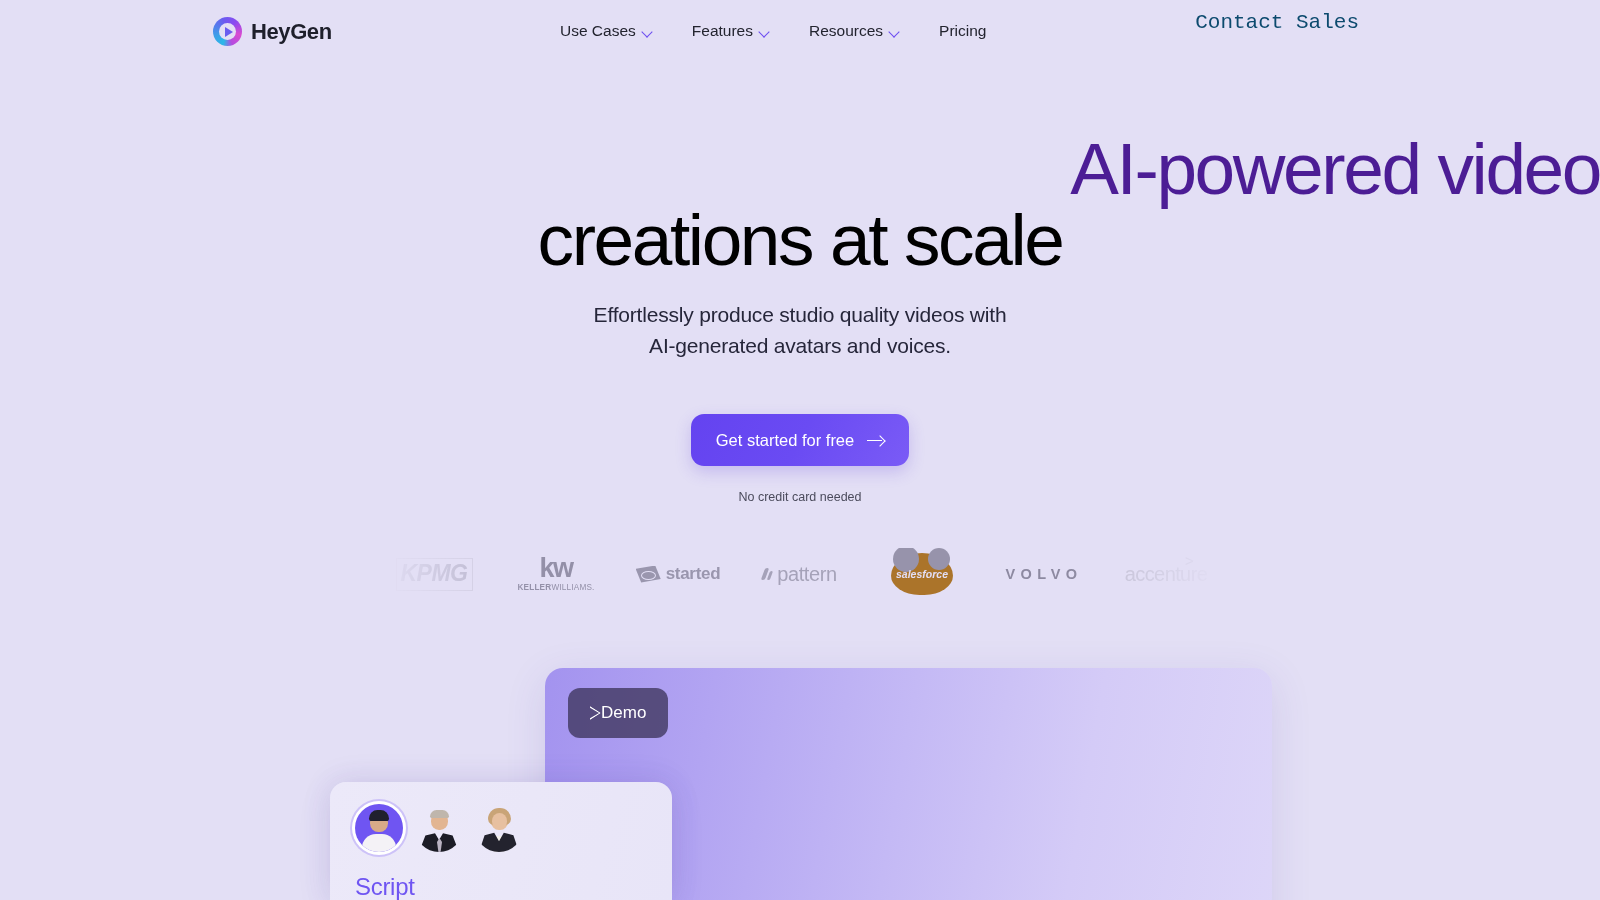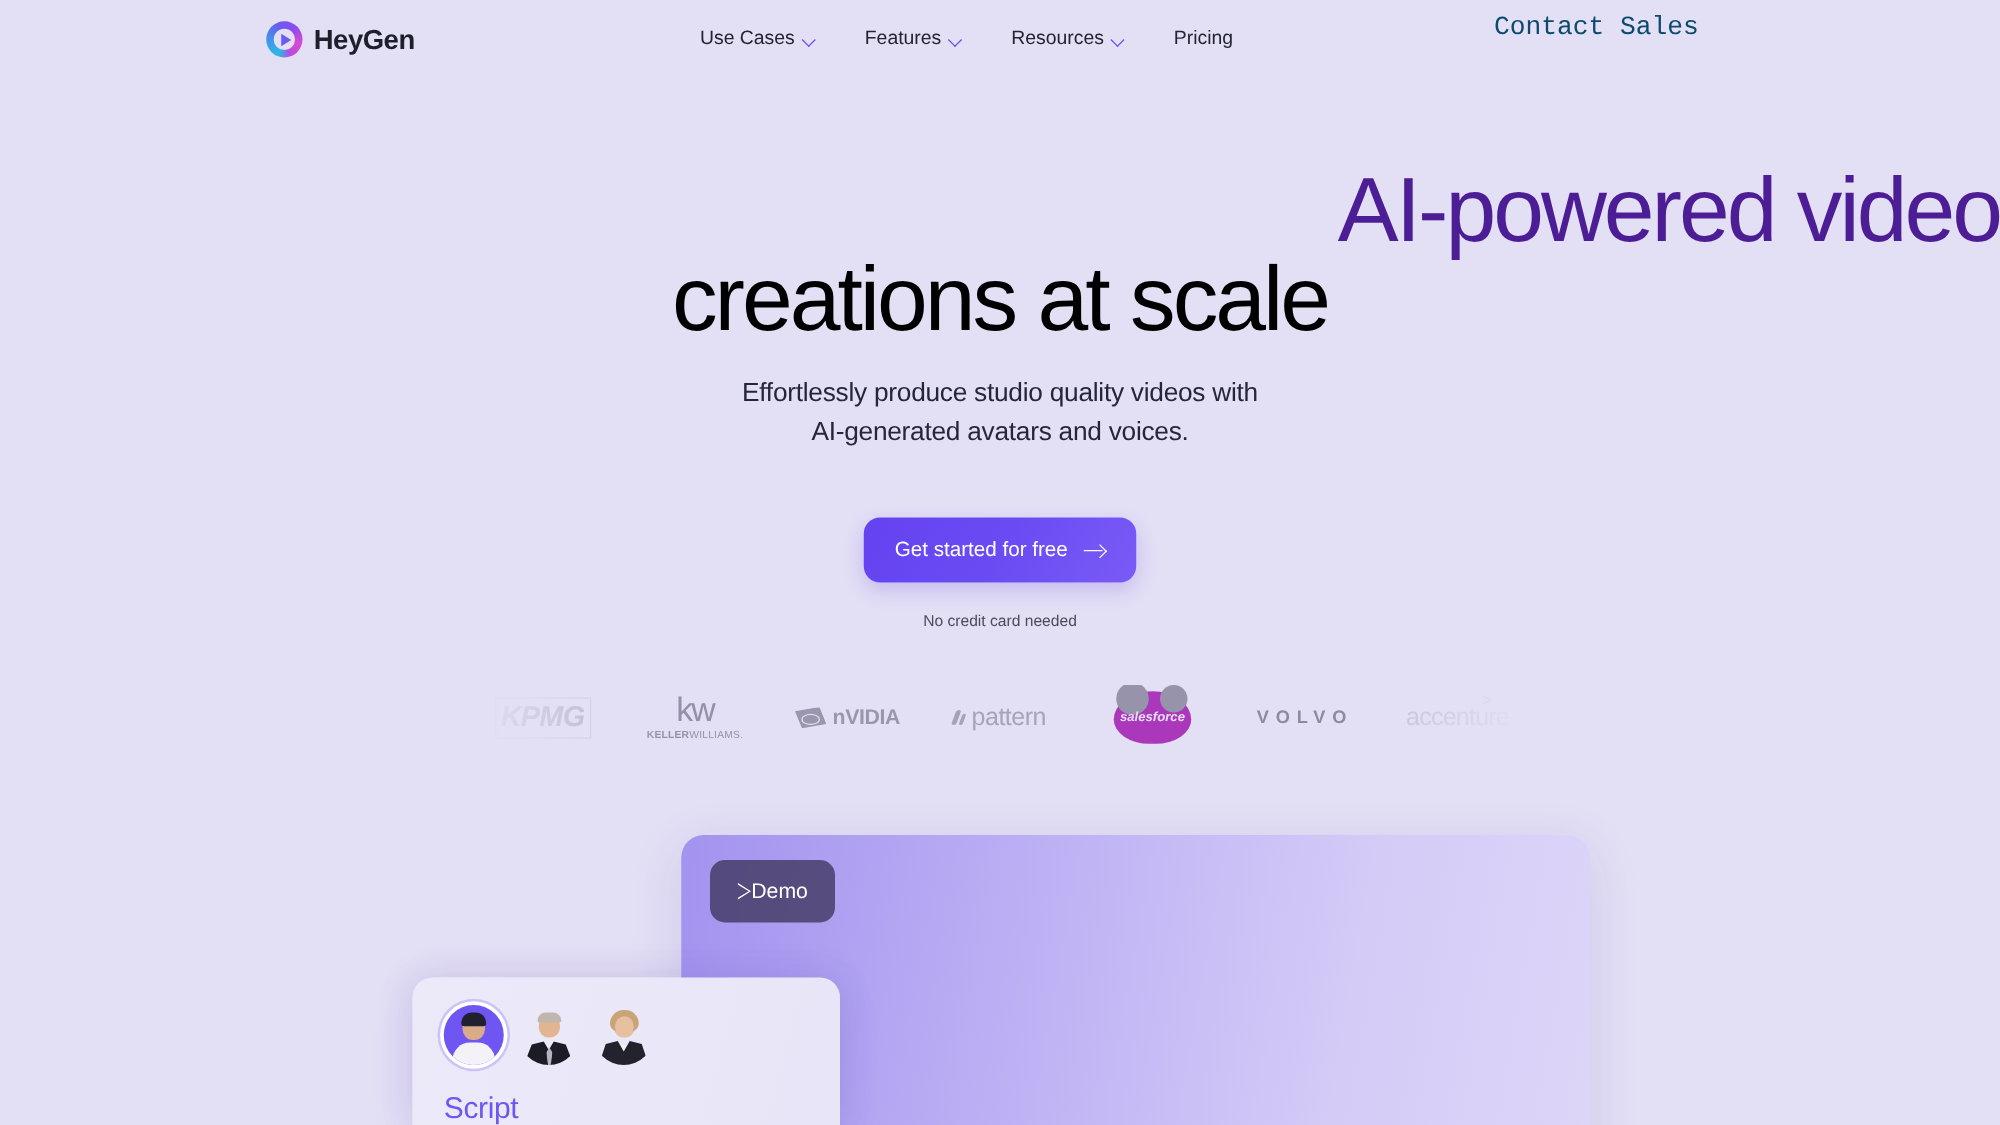--- a/index.html
+++ b/index.html
@@ -222,21 +222,21 @@
     justify-content: center;
     color: #9e9bb3;
     opacity: .85;
   }
   .lg-kpmg {
     font-style: italic; font-weight: 700; font-size: 23px;
     letter-spacing: -0.5px; color: #a6a3ba;
     border: 1px solid #c9c6da; padding: 1px 4px 3px;
   }
   .lg-kw { text-align: center; line-height: 1; }
-  .lg-kw .kw-big { font-size: 27px; font-weight: 400; letter-spacing: -1.5px; color: #86839b; display:block;}
+  .lg-kw .kw-big { font-size: 27px; font-weight: 700; letter-spacing: -1.5px; color: #86839b; display:block;}
   .lg-kw .kw-sub { font-size: 8.2px; font-weight: 700; letter-spacing: .2px; color: #86839b; display:block; margin-top:2px;}
   .lg-kw .kw-sub i { font-style: normal; font-weight: 400; }
   .lg-nvidia { display: flex; align-items: center; gap: 5px; }
   .lg-nvidia .eye {
     width: 25px; height: 17px; background: #8d8aa2;
     border-radius: 2px;
     position: relative;
     clip-path: polygon(0 20%, 78% 0, 100% 80%, 22% 100%);
   }
   .lg-nvidia .eye::after {
@@ -244,21 +244,21 @@
     width:13px; height:7px; border:1.6px solid #e3dff5; border-radius:50%;
   }
   .lg-nvidia .nv-text { font-size: 17px; font-weight: 700; color: #8d8aa2; letter-spacing: -0.3px; }
   .lg-pattern { display:flex; align-items:center; gap:5px; }
   .lg-pattern .slashes { display:flex; gap:2px; transform: skewX(-20deg); }
   .lg-pattern .slashes i { display:block; width:3.5px; height:12px; background:#9b98ae; border-radius:2px; }
   .lg-pattern .slashes i:nth-child(2){ height:9px; margin-top:3px; }
   .lg-pattern .pt-text { font-size: 20px; color: #9b98ae; letter-spacing: -0.4px; }
   .lg-salesforce {
     width: 62px; height: 42px;
-    background: #a21caf;
+    background: #a16207;
     border-radius: 50% 50% 46% 46% / 54% 54% 46% 46%;
     position: relative;
     display:flex; align-items:center; justify-content:center;
   }
   .lg-salesforce::before {
     content:""; position:absolute; width:26px; height:26px; border-radius:50%;
     background:#8a879e; left:2px; top:-7px;
   }
   .lg-salesforce::after {
     content:""; position:absolute; width:22px; height:22px; border-radius:50%;
@@ -483,21 +483,21 @@
     </div>
     <div class="logo">
       <span class="lg-kw">
         <span class="kw-big">kw</span>
         <span class="kw-sub"><span>KELLER</span><i>WILLIAMS.</i></span>
       </span>
     </div>
     <div class="logo">
       <span class="lg-nvidia">
         <span class="eye"></span>
-        <span class="nv-text">nVIDIA</span>
+        <span class="nv-text">started</span>
       </span>
     </div>
     <div class="logo">
       <span class="lg-pattern">
         <span class="slashes">
             <i></i>
             <i></i>
           </span>
         <span class="pt-text">pattern</span>
       </span>

